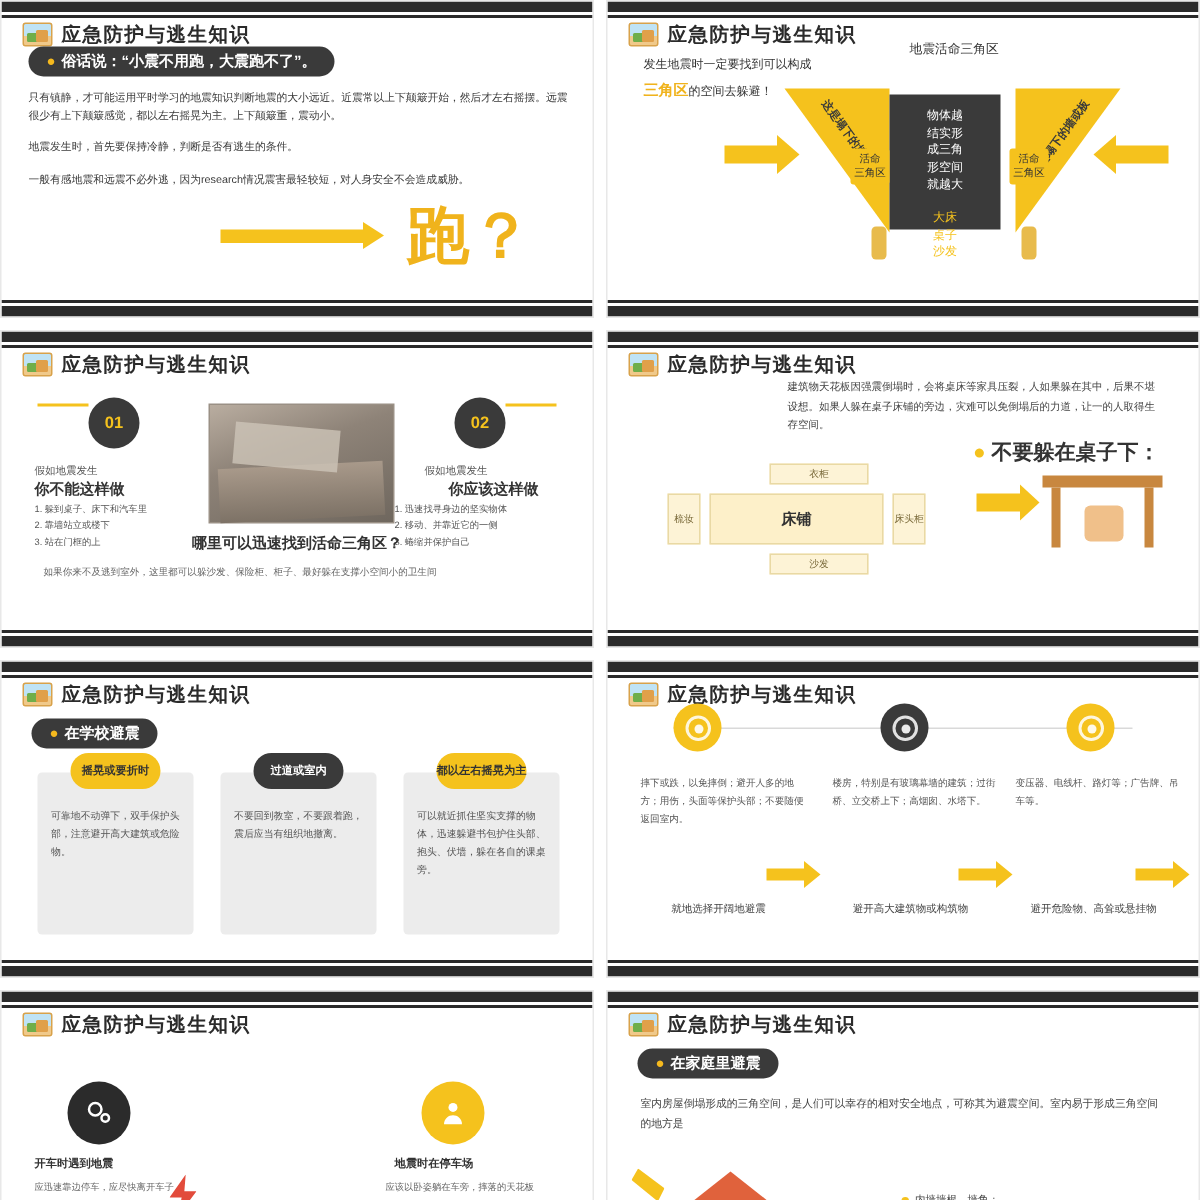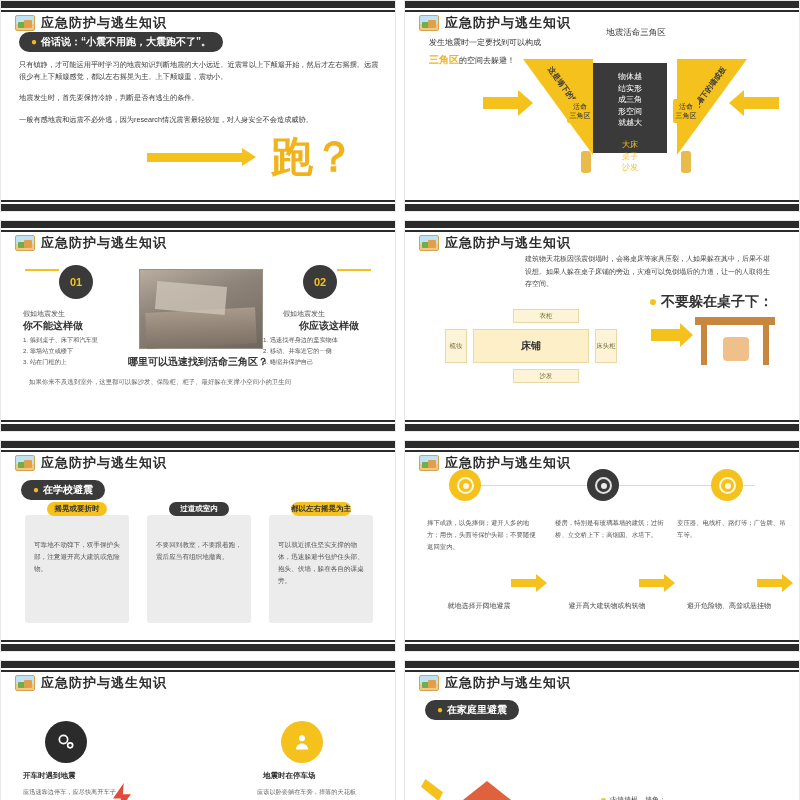--- a/index.html
+++ b/index.html
@@ -138,21 +138,21 @@
   .s4-table { position:absolute; right:24px; top:96px; width:80px; height:8px; background:#c8873f;}
   .s4-legs { position:absolute; right:30px; top:104px; width:68px; height:40px; border-left:6px solid #c8873f; border-right:6px solid #c8873f;}
 
   
   .s5-pill { position:absolute; left:20px; top:38px; }
   .s5-card {
     position:absolute; top:74px; width:104px; height:108px; background:#ececec; border-radius:3px;
   }
   .s5-badge {
     position:absolute; top:-13px; left:50%; transform:translateX(-50%);
-    width:60px; height:14px; border-radius:13px; background:#f5c21d; color:#333;
+    width:60px; height:24px; border-radius:13px; background:#f5c21d; color:#333;
     font-size:7.5px; font-weight:bold; display:flex; align-items:center; justify-content:center;
     text-align:center; line-height:1.3;
   }
   .s5-badge.dark { background:#3a3a3a; color:#fff; }
   .s5-body { position:absolute; top:24px; left:9px; right:9px; font-size:6.6px; color:#555; line-height:1.8; }
 
   
   .s6-line { position:absolute; left:44px; right:44px; top:44px; height:1px; background:#d9d9d9; }
   .s6-c {
     position:absolute; top:28px; width:32px; height:32px; border-radius:50%;
@@ -396,20 +396,21 @@
     <div class="bar-top"></div>
     <div class="bar-top2"></div>
 
     <div class="hdr">
       <span class="hdr-icon"></span>
       <span class="hdr-title">应急防护与逃生知识</span>
     </div>
     <div class="s8-pill">
       <span class="pill"><span class="dot">●</span><span>在家庭里避震</span></span>
     </div>
+    <div class="s8-p">室内房屋倒塌形成的三角空间，是人们可以幸存的相对安全地点，可称其为避震空间。室内易于形成三角空间的地方是</div>
 
     <div class="s8-house">
       <div style="position:absolute;left:10px;top:0;width:0;height:0;border-left:38px solid transparent;border-right:38px solid transparent;border-bottom:30px solid #e0623c;"></div>
 
     </div>
     <div style="position:absolute;left:16px;top:118px;width:22px;height:22px;background:#f5c21d;clip-path:polygon(20% 0,100% 60%,80% 100%,0 35%);"></div>
 
     <div class="s8-item" style="left:196px;top:134px;"><span class="s8-dot"></span><span>内墙墙根、墙角；</span></div>
 
   </div>

